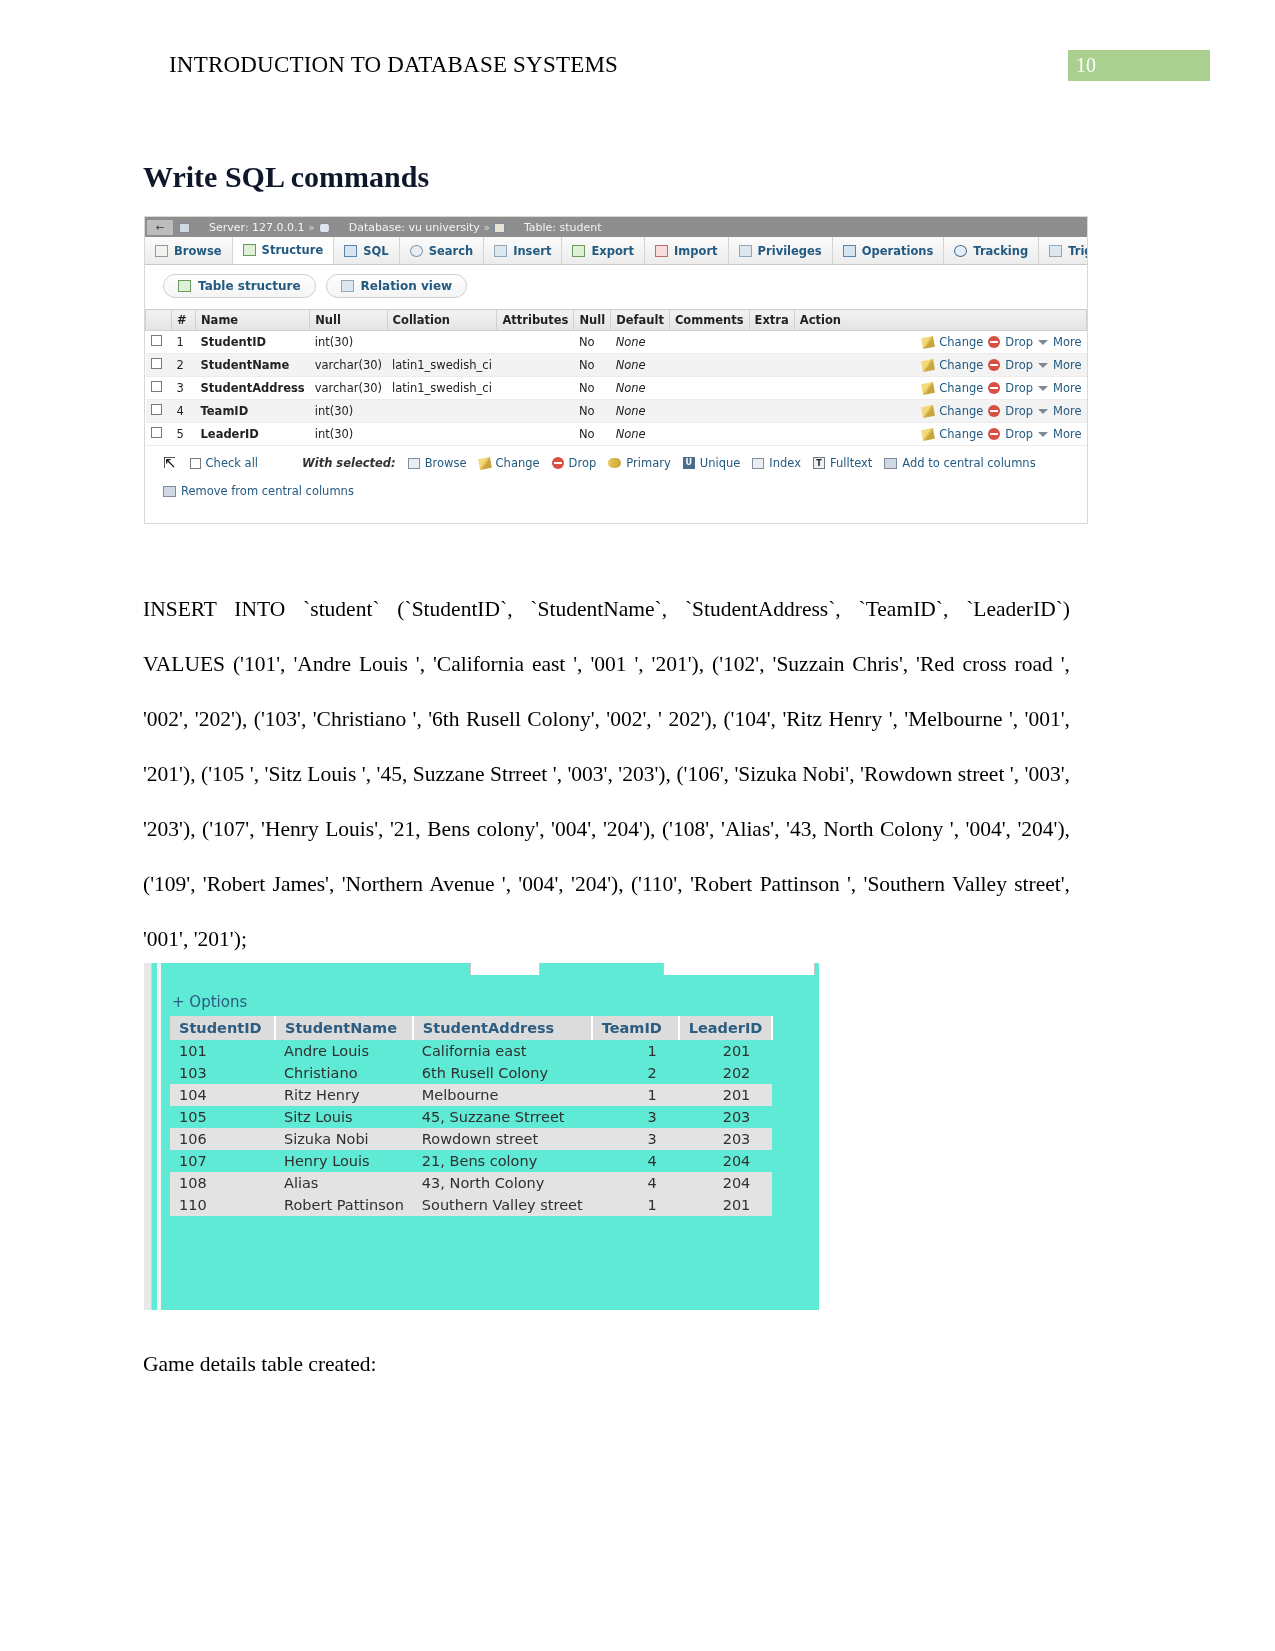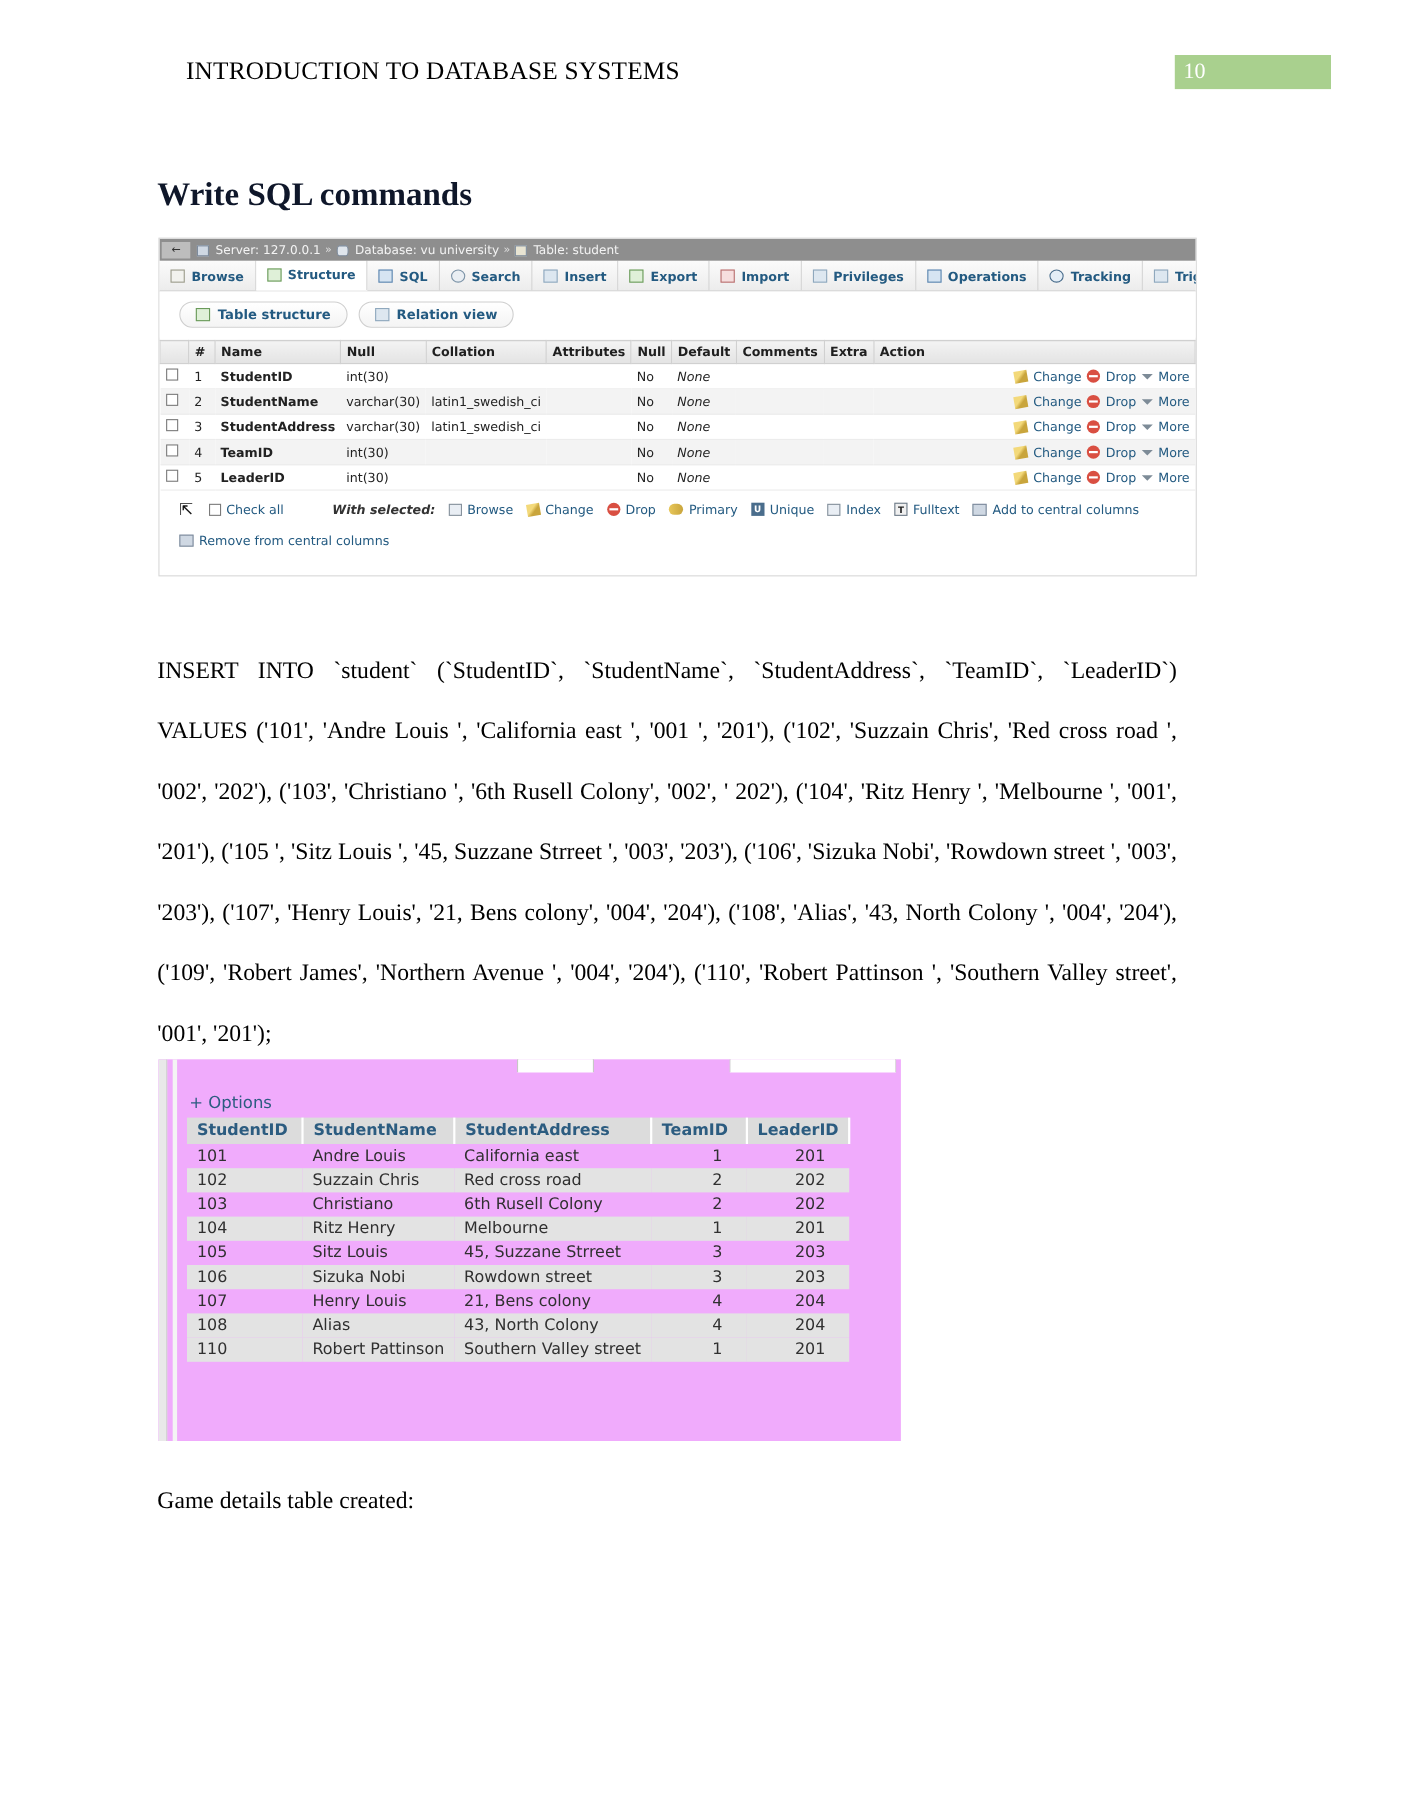--- a/index.html
+++ b/index.html
@@ -75,21 +75,21 @@
     text-align: center;
     line-height: 15px;
     margin-right: 6px;
   }
   .bc-seg {
     color: #f3f3f3;
     font-size: 11px;
     white-space: nowrap;
     display: flex;
     align-items: center;
-    gap: 6px;
+    gap: 19px;
   }
   .bc-sep { color: #ddd; font-size: 10px; margin: 0 4px; }
   .mini-ic {
     display: inline-block;
     width: 11px; height: 10px;
     background: #cfd8e3;
     border: 1px solid #7d8b9c;
     position: relative; top: 1px;
   }
   .mini-ic.db { background: #dfe5ec; border-radius: 3px/6px; }
@@ -238,21 +238,21 @@
     line-height: 55px;
     text-align: justify;
     color: #000;
   }
 
   
   #pma-results {
     position: absolute;
     left: 144px; top: 963px;
     width: 675px; height: 347px;
-    background: #f0abfc;
+    background: #5eead4;
     font-family: "DejaVu Sans", sans-serif;
     overflow: hidden;
     filter: blur(0.18px);
     padding-left: 48px;
   }
   #res-leftbar {
     position: absolute;
     left: 0; top: 0;
     width: 8px; height: 100%;
     background: #e9e9e9;
@@ -600,27 +600,20 @@
       </tr>
     </thead>
     <tbody>
       <tr>
         <td class="num">101</td>
         <td>Andre Louis</td>
         <td>California east</td>
         <td class="center">1</td>
         <td class="center">201</td>
       </tr>
-      <tr class="alt">
-        <td class="num">102</td>
-        <td>Suzzain Chris</td>
-        <td>Red cross road</td>
-        <td class="center">2</td>
-        <td class="center">202</td>
-      </tr>
       <tr>
         <td class="num">103</td>
         <td>Christiano</td>
         <td>6th Rusell Colony</td>
         <td class="center">2</td>
         <td class="center">202</td>
       </tr>
       <tr class="alt">
         <td class="num">104</td>
         <td>Ritz Henry</td>

